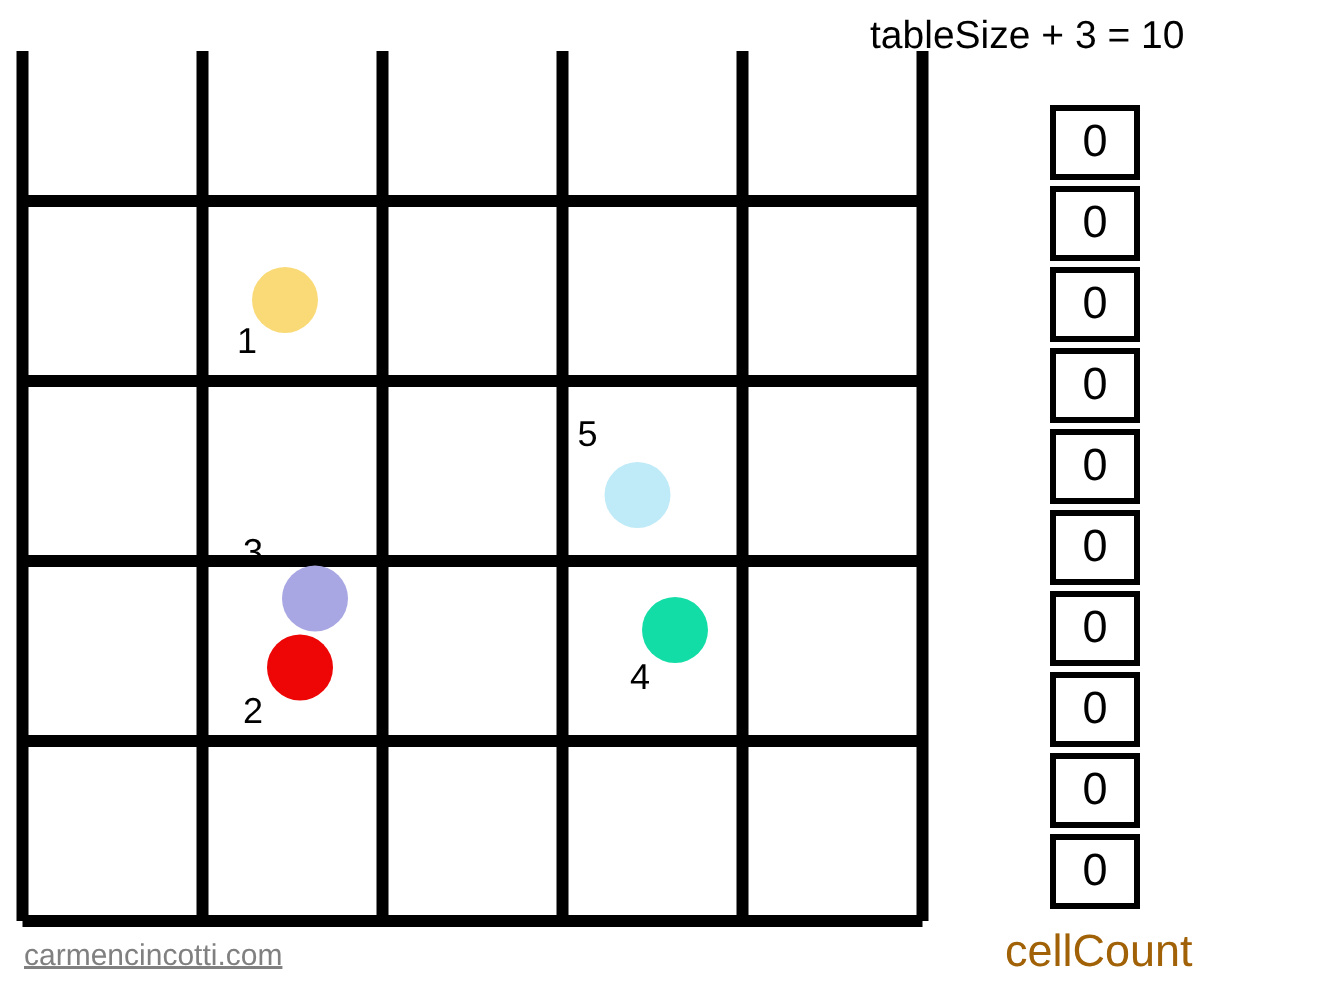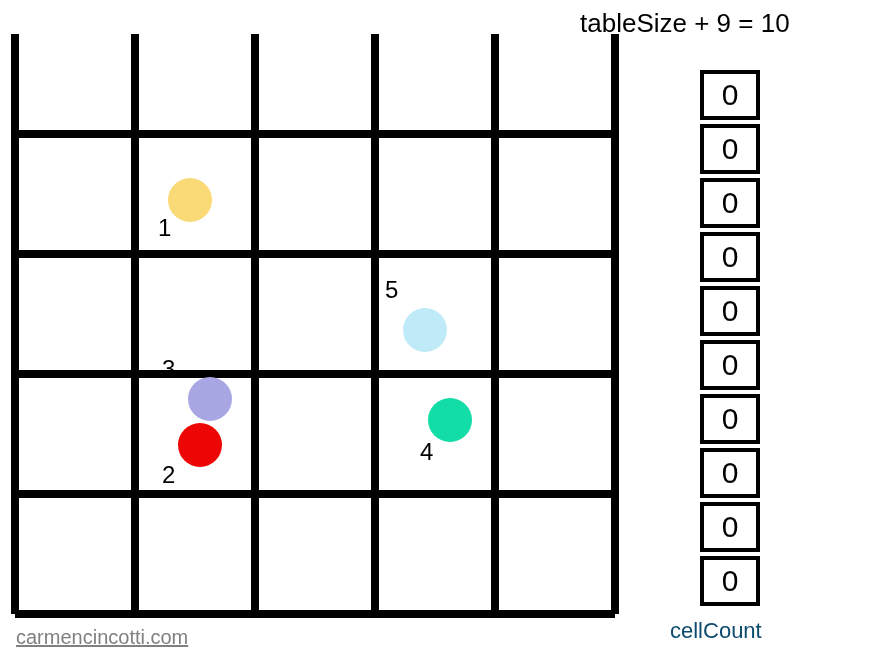--- a/index.html
+++ b/index.html
@@ -19,29 +19,29 @@
   .title { position: absolute; font-size: 26px; color: #000; }
   .cell-box {
     position: absolute;
     border: 4px solid #000;
     background: #fff;
     display: flex;
     align-items: center;
     justify-content: center;
     font-size: 30px;
   }
-  .cell-label { position: absolute; font-size: 22px; color: #0c4a6e; }
+  .cell-label { position: absolute; font-size: 30px; color: #a16207; }
   .watermark { position: absolute; font-size: 20px; color: #808080; }
 </style>
 </head>
 <body>
 
 <div class="stage">
 
-  <div class="title" style="left:580px; top:8px;">tableSize + 9 = 10</div>
+  <div class="title" style="left:580px; top:8px;">tableSize + 3 = 10</div>
 
   <div id="grid-container">
       <div class="line" style="left: 11px; top: 34px; width: 8px; height: 580px;"></div>
       <div class="line" style="left: 131px; top: 34px; width: 8px; height: 580px;"></div>
       <div class="line" style="left: 251px; top: 34px; width: 8px; height: 580px;"></div>
       <div class="line" style="left: 371px; top: 34px; width: 8px; height: 580px;"></div>
       <div class="line" style="left: 491px; top: 34px; width: 8px; height: 580px;"></div>
       <div class="line" style="left: 611px; top: 34px; width: 8px; height: 580px;"></div>
       <div class="line" style="left: 15px; top: 130px; width: 600px; height: 8px;"></div>
       <div class="line" style="left: 15px; top: 250px; width: 600px; height: 8px;"></div>

